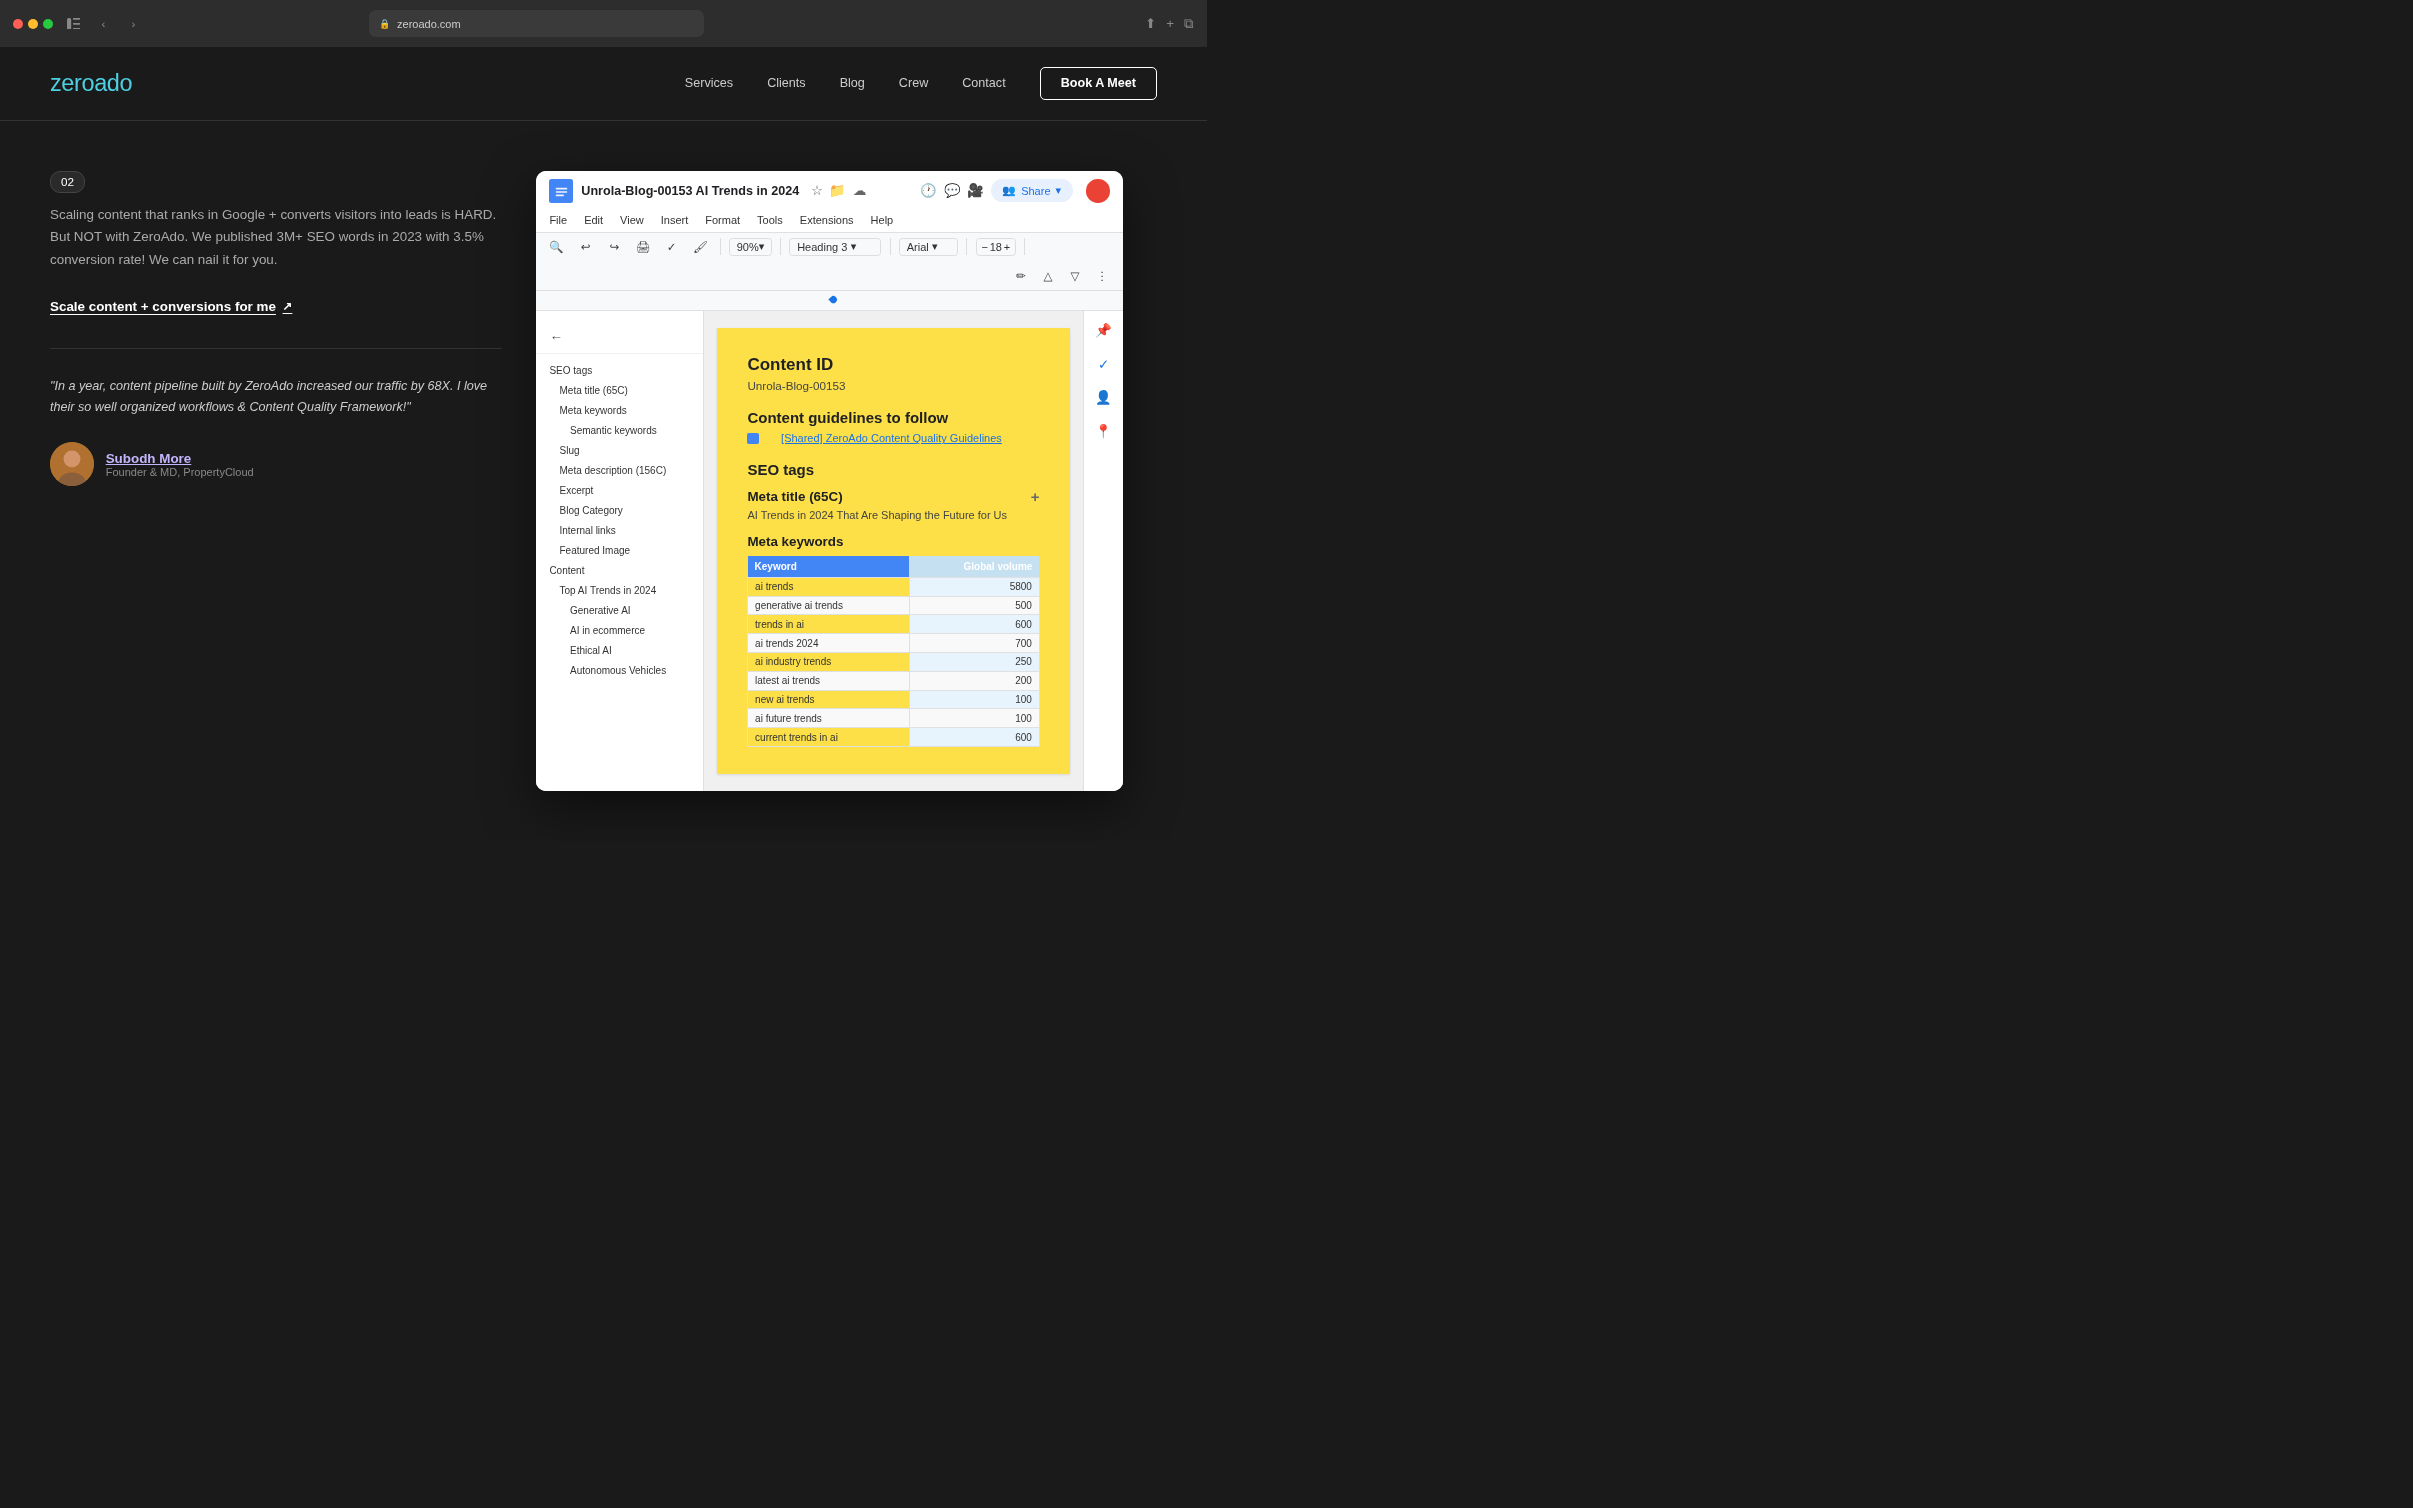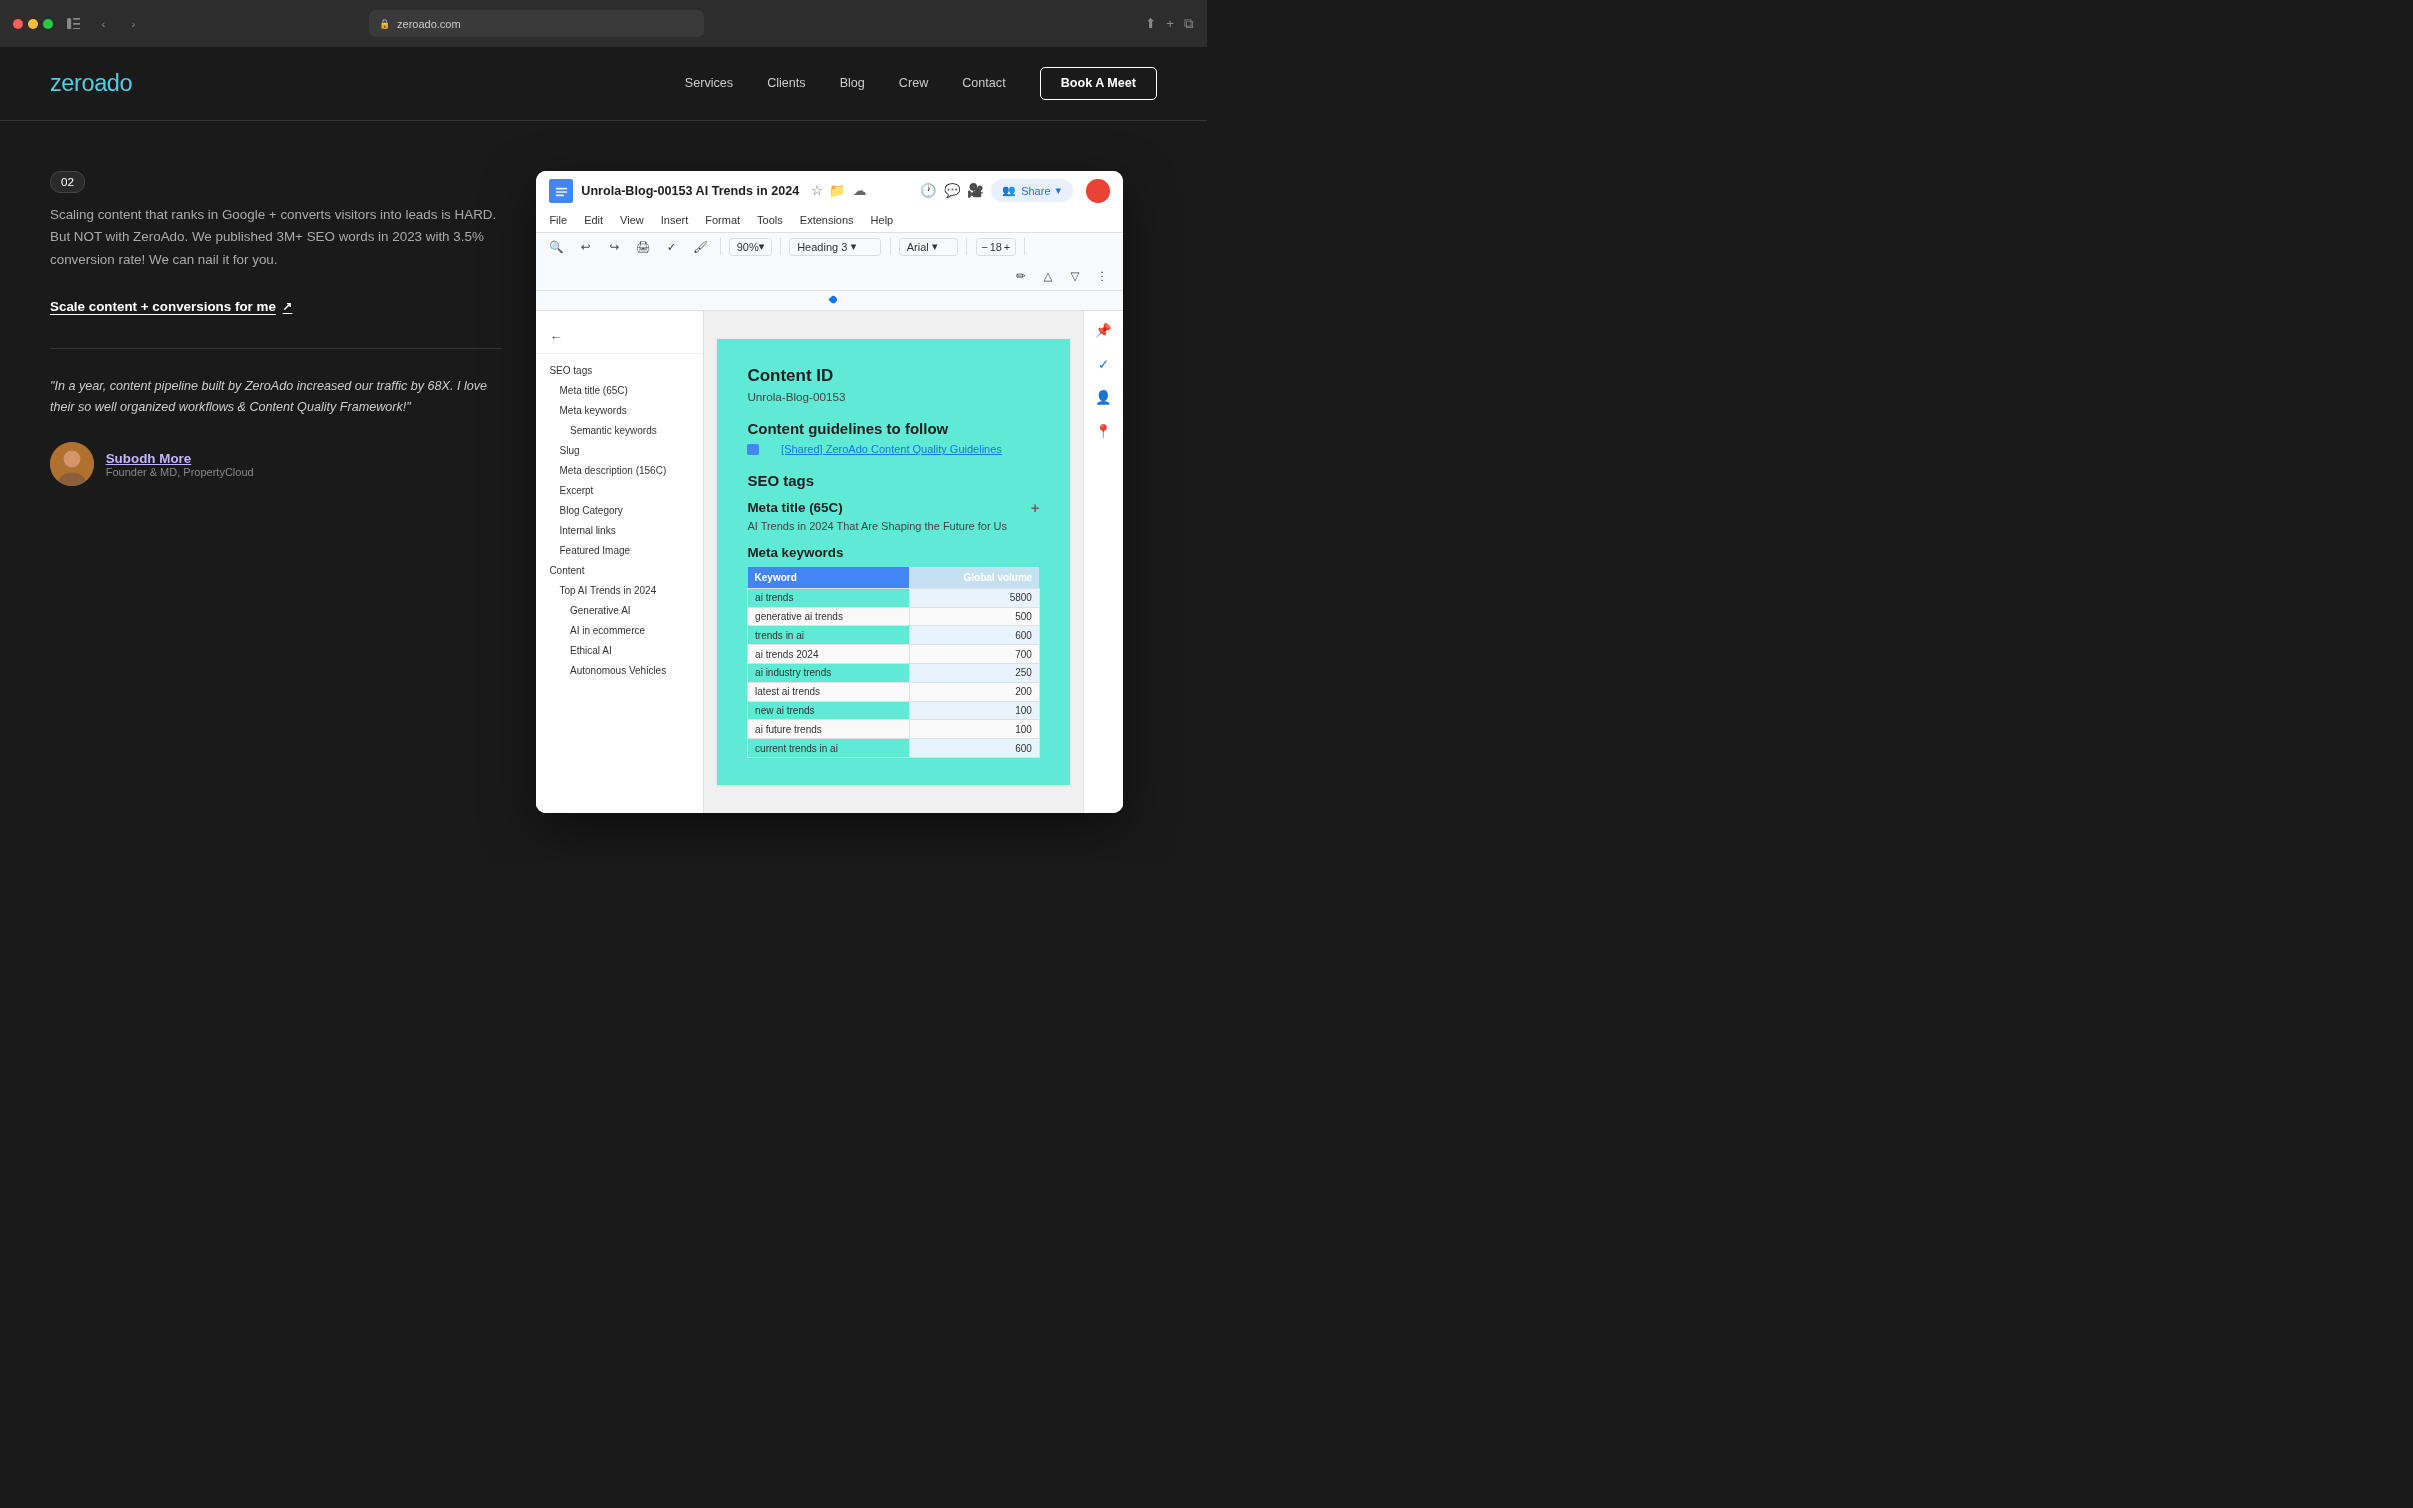--- a/index.html
+++ b/index.html
@@ -452,22 +452,22 @@
     
     .gdoc-page {
       flex: 1;
       background: #f0f0f0;
       padding: 13.4px;
       overflow-y: auto;
       position: relative;
     }
 
     .gdoc-page-inner {
-      background: #5eead4;
-      margin: 15px auto;
+      background: #fde047;
+      margin: 4px auto;
       padding: 27px 30px;
       box-shadow: 0 0.8px 2.5px rgba(0,0,0,0.1);
       min-height: 335px;
     }
 
     .content-id-section h3 {
       font-size: 17px;
       font-weight: 700;
       color: #202124;
       margin-bottom: 3.4px;

